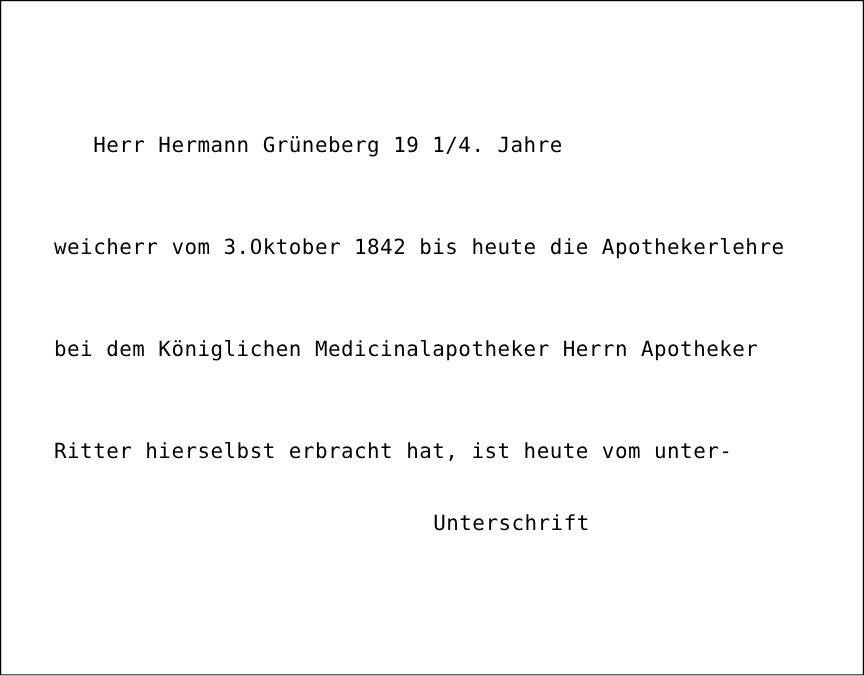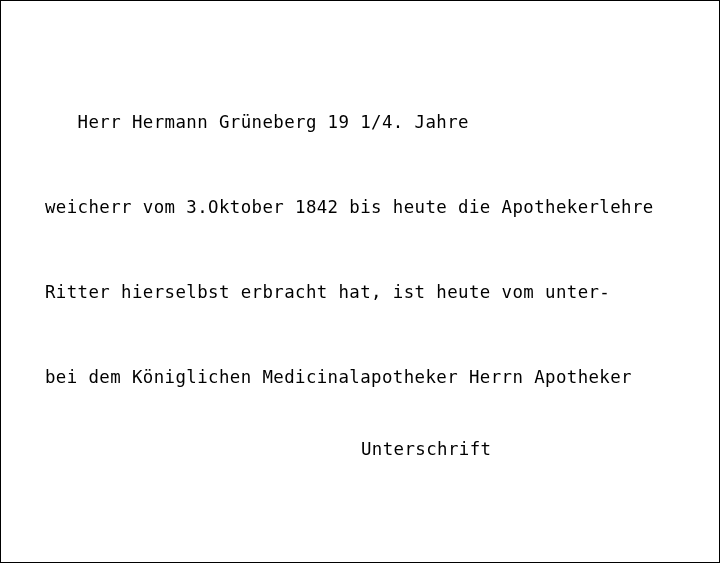--- a/index.html
+++ b/index.html
@@ -32,38 +32,38 @@
     letter-spacing: 0.4px;
     white-space: pre;
   }
   .doc-line {
     white-space: pre;
     min-height: 28.4px;
   }
   #signature-line {
     position: absolute;
     left: 360px;
-    top: 434px;
+    top: 422px;
     font-size: 17.4px;
     line-height: 28.4px;
     letter-spacing: 0.4px;
     color: #000000;
     white-space: pre;
   }
 </style>
 </head>
 <body>
 
 <div id="document-page">
 
   <div id="document-body">
     <div class="doc-line">   Herr Hermann Grüneberg 19 1/4. Jahre</div>
     <div class="doc-line">weicherr vom 3.Oktober 1842 bis heute die Apothekerlehre</div>
+    <div class="doc-line">bei dem Königlichen Medicinalapotheker Herrn Apotheker</div>
     <div class="doc-line">Ritter hierselbst erbracht hat, ist heute vom unter-</div>
-    <div class="doc-line">bei dem Königlichen Medicinalapotheker Herrn Apotheker</div>
     
     
     
     
     
     
     
     
     
   </div>

